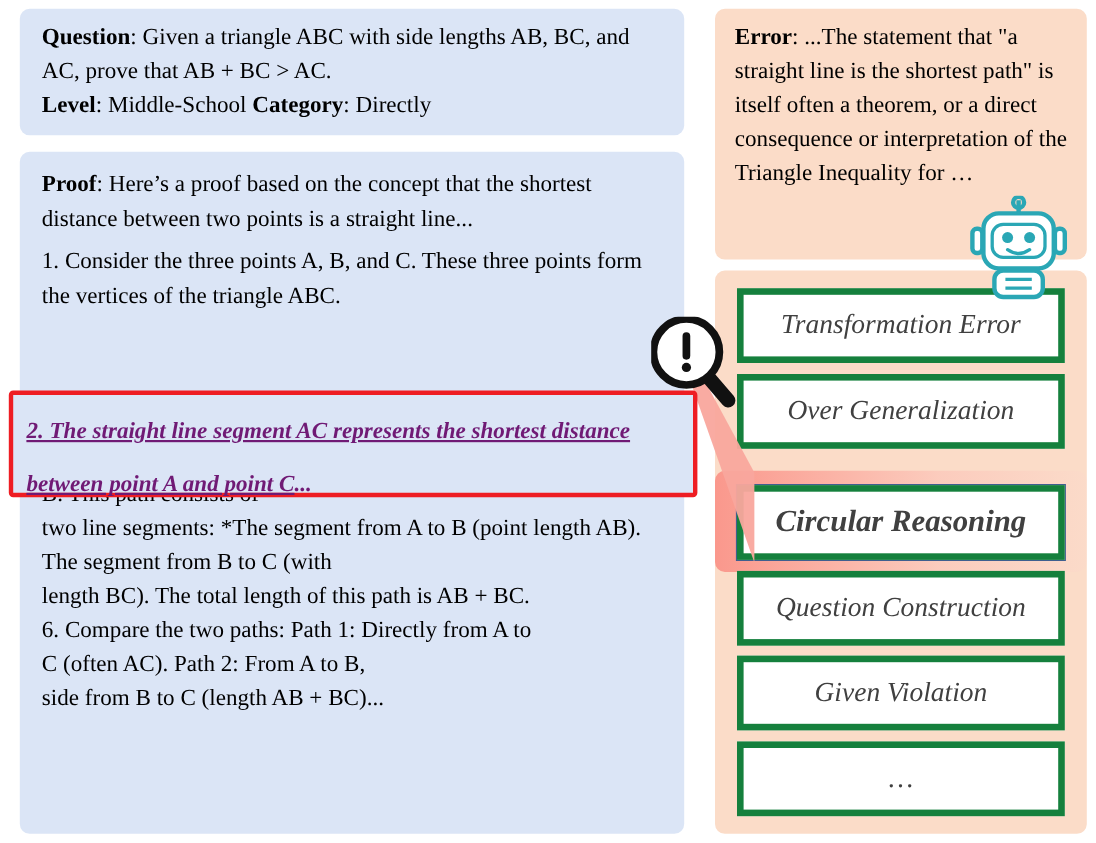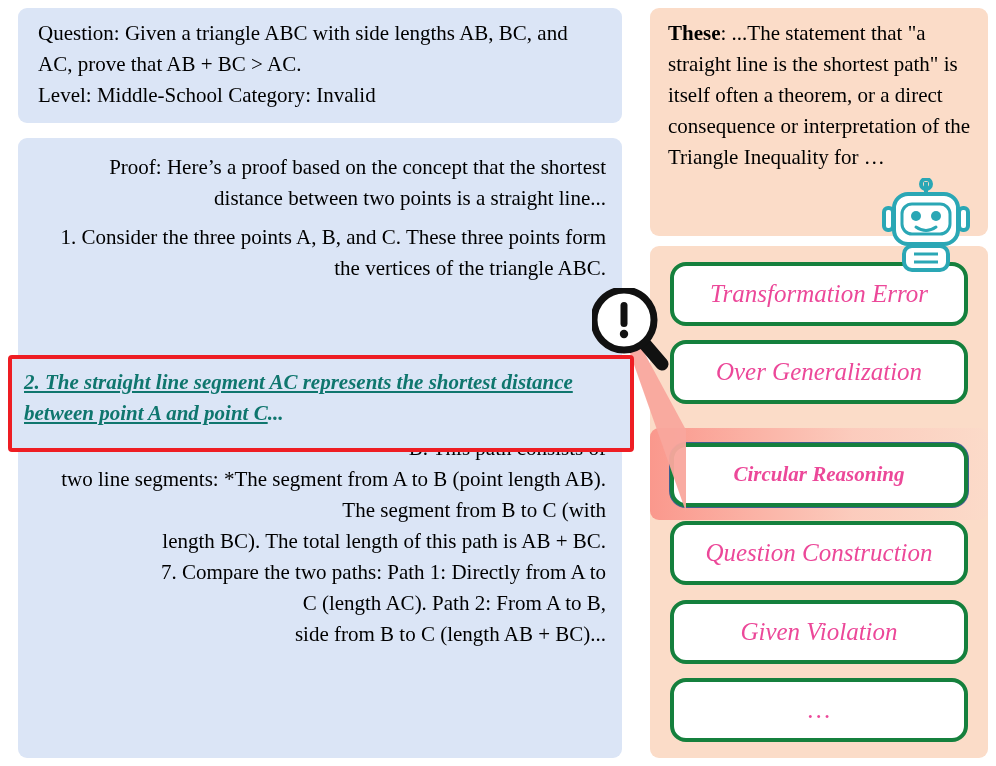--- a/index.html
+++ b/index.html
@@ -35,28 +35,27 @@
   .proof-box {
     position: absolute;
     left: 18px;
     top: 138px;
     width: 604px;
     height: 620px;
     background: #dbe5f6;
     border-radius: 9px;
     box-sizing: border-box;
     padding: 14px 16px 10px 20px;
-    text-align: right;
   }
   .txt {
     font-size: 21px;
     line-height: 31px;
     color: #000000;
   }
-  .txt b { font-weight: normal; }
+  .txt b { font-weight: bold; }
 
   .q-line { margin: 0; }
   .q-line2 { margin: 0; }
 
   .p-para { margin: 0; }
   .p-gap { height: 8px; }
 
   
   .error-band {
     position: absolute;
@@ -66,24 +65,24 @@
     height: 97px;
     border: 4px solid #ee1d23;
     border-radius: 4px;
     background: #dbe5f6;
     box-sizing: border-box;
     padding: 8px 14px 8px 12px;
     z-index: 5;
   }
   .error-text {
     font-size: 21px;
-    line-height: 31px;
+    line-height: 48px;
     font-style: italic;
     font-weight: bold;
-    color: #0f766e;
+    color: #701a75;
   }
   .error-text u { text-decoration: underline; }
   .error-text .tail { font-style: italic; font-weight: bold; text-decoration: none; }
 
   
   .magnifier {
     position: absolute;
     left: 592px;
     top: 288px;
     width: 78px;
@@ -137,33 +136,33 @@
     border-radius: 9px;
     box-sizing: border-box;
     padding: 16px 20px 16px 20px;
     display: flex;
     flex-direction: column;
     justify-content: space-between;
   }
   .err-item {
     height: 56px;
     background: #ffffff;
-    border: 4px solid #15803d;
-    border-radius: 16px;
+    border: 6px solid #15803d;
+    border-radius: 0;
     display: flex;
     align-items: center;
     justify-content: center;
-    color: #ec4899;
+    color: #404040;
     font-style: italic;
     font-size: 25px;
     font-family: "Liberation Serif", serif;
   }
   .err-item.selected {
     font-weight: bold;
-    font-size: 21px;
+    font-size: 28px;
     box-shadow: 0 0 0 1px #3f5f8f;
     margin-top: 24px;
   }
   .err-glow {
     position: absolute;
     left: 650px;
     top: 428px;
     width: 338px;
     height: 92px;
     background: linear-gradient(90deg, rgba(250,140,130,0.85) 0%, rgba(252,190,180,0.55) 60%, rgba(252,215,205,0.25) 100%);
@@ -180,56 +179,56 @@
   }
 </style>
 </head>
 <body>
 
 <div class="root">
 
   <div class="question-box">
     <div class="txt">
       <p class="q-line"><b>Question</b><span>: Given a triangle ABC with side lengths AB, BC, and AC, prove that AB + BC &gt; AC.</span></p>
-      <p class="q-line2"><b>Level</b><span>: Middle-School </span><b>Category</b><span>: Invalid</span></p>
+      <p class="q-line2"><b>Level</b><span>: Middle-School </span><b>Category</b><span>: Directly</span></p>
     </div>
   </div>
 
   <div class="proof-box">
     <div class="txt">
       <p class="p-para"><b>Proof</b><span>: Here’s a proof based on the concept that the shortest distance between two points is a straight line...</span></p>
       <div class="p-gap"></div>
       <p class="p-para">1. Consider the three points A, B, and C. These three points form the vertices of the triangle ABC.</p>
       <div style="height:118px"></div>
       <p class="p-para">3. Consider an alternative path from A to C that goes through point B. This path consists of</p>
       <p class="p-para">two line segments: *The segment from A to B (point length AB). The segment from B to C (with</p>
       <p class="p-para">length BC). The total length of this path is AB + BC.</p>
-      <p class="p-para">7. Compare the two paths: Path 1: Directly from A to</p>
-      <p class="p-para">C (length AC).  Path 2: From A to B,</p>
+      <p class="p-para">6. Compare the two paths: Path 1: Directly from A to</p>
+      <p class="p-para">C (often AC).  Path 2: From A to B,</p>
       <p class="p-para">side from B to C (length AB + BC)...</p>
     </div>
   </div>
 
   <div class="error-band">
     <div class="error-text"><u>2. The straight line segment AC represents the shortest distance between point A and point C</u><span class="tail">...</span></div>
   </div>
 
   <svg class="beam" viewBox="0 0 60 190">
     <polygon points="0,12 60,182 60,100 6,0" fill="#f9a79d" opacity="0.95"></polygon>
   </svg>
 
   <svg class="magnifier" viewBox="0 0 78 84">
     <line x1="46" y1="48" x2="70" y2="76" stroke="#111111" stroke-width="13" stroke-linecap="round"></line>
     <circle cx="32" cy="32" r="30" fill="#ffffff" stroke="#111111" stroke-width="7"></circle>
     <rect x="28.5" y="14" width="7" height="25" rx="3.5" fill="#111111"></rect>
     <circle cx="32" cy="46" r="4.2" fill="#111111"></circle>
   </svg>
 
   <div class="judge-box">
-    <div class="judge-text"><b>These</b><span>: ...The statement that "a straight line is the shortest path" is itself often a theorem, or a direct consequence or interpretation of the Triangle Inequality for …</span></div>
+    <div class="judge-text"><b>Error</b><span>: ...The statement that "a straight line is the shortest path" is itself often a theorem, or a direct consequence or interpretation of the Triangle Inequality for …</span></div>
   </div>
 
   <svg class="robot" viewBox="0 0 92 96">
     <line x1="46" y1="4" x2="46" y2="16" stroke="#2aa7b5" stroke-width="4"></line>
     <circle cx="46" cy="6" r="5" fill="none" stroke="#2aa7b5" stroke-width="4"></circle>
     <rect x="14" y="16" width="64" height="50" rx="14" fill="#ffffff" stroke="#2aa7b5" stroke-width="4"></rect>
     <rect x="22" y="26" width="48" height="30" rx="10" fill="#ffffff" stroke="#2aa7b5" stroke-width="3"></rect>
     <circle cx="36" cy="38" r="5" fill="#2aa7b5"></circle>
     <circle cx="56" cy="38" r="5" fill="#2aa7b5"></circle>
     <path d="M36 49 q10 7 20 0" fill="none" stroke="#2aa7b5" stroke-width="3" stroke-linecap="round"></path>

